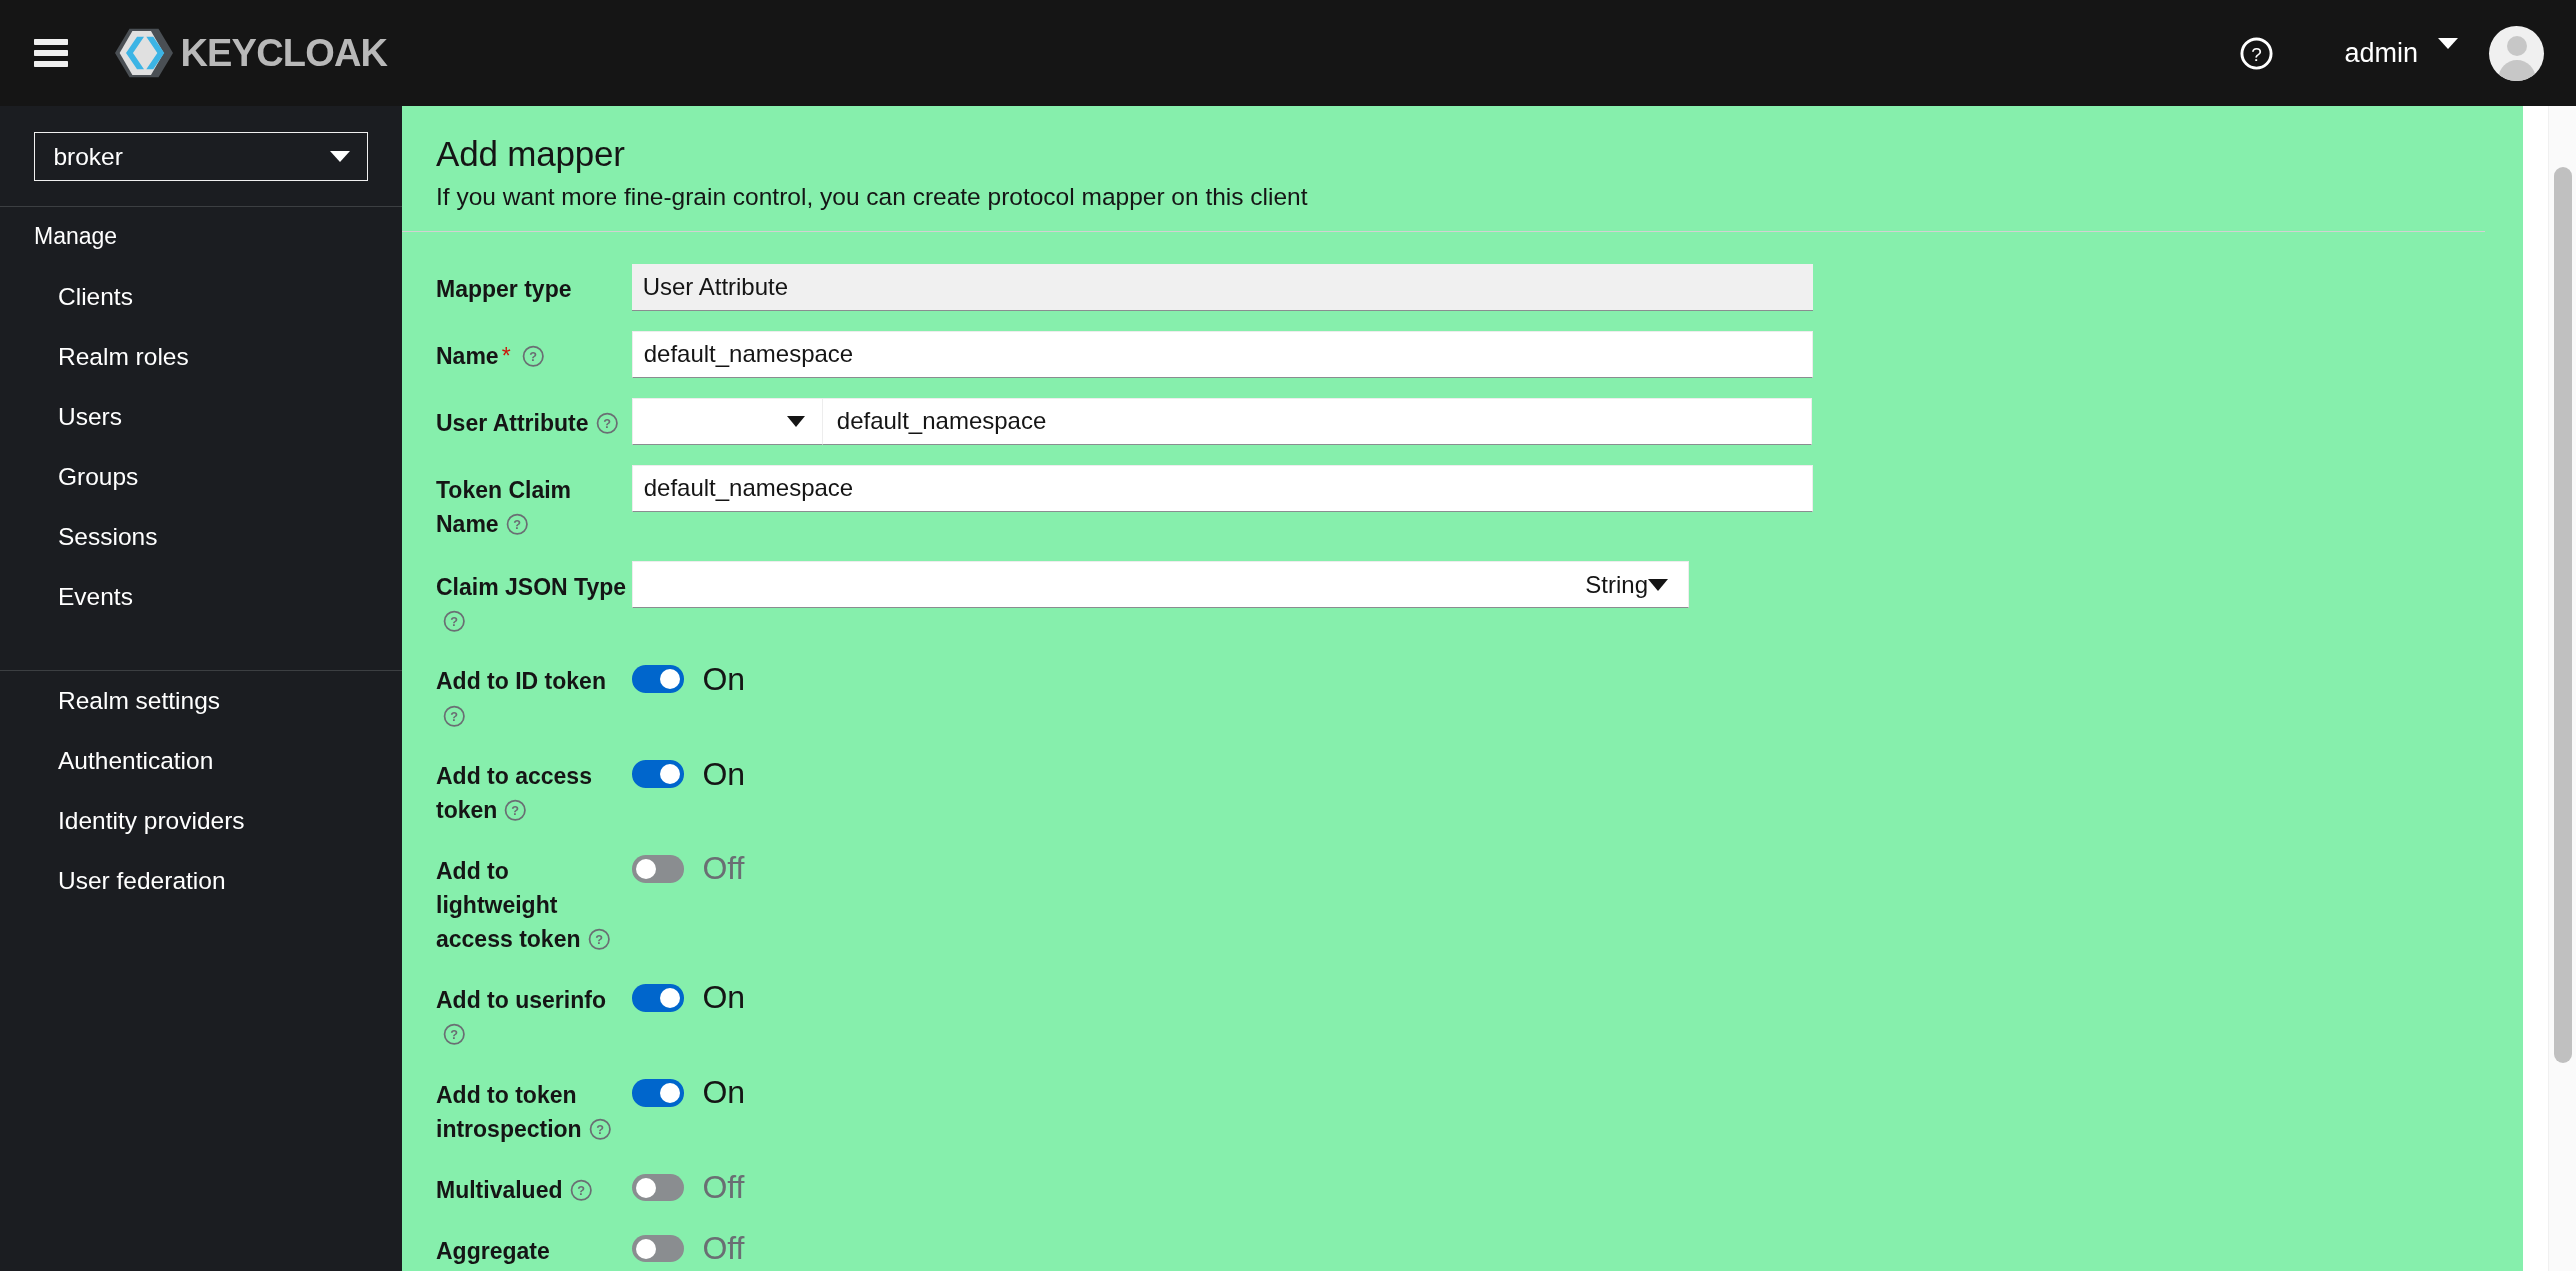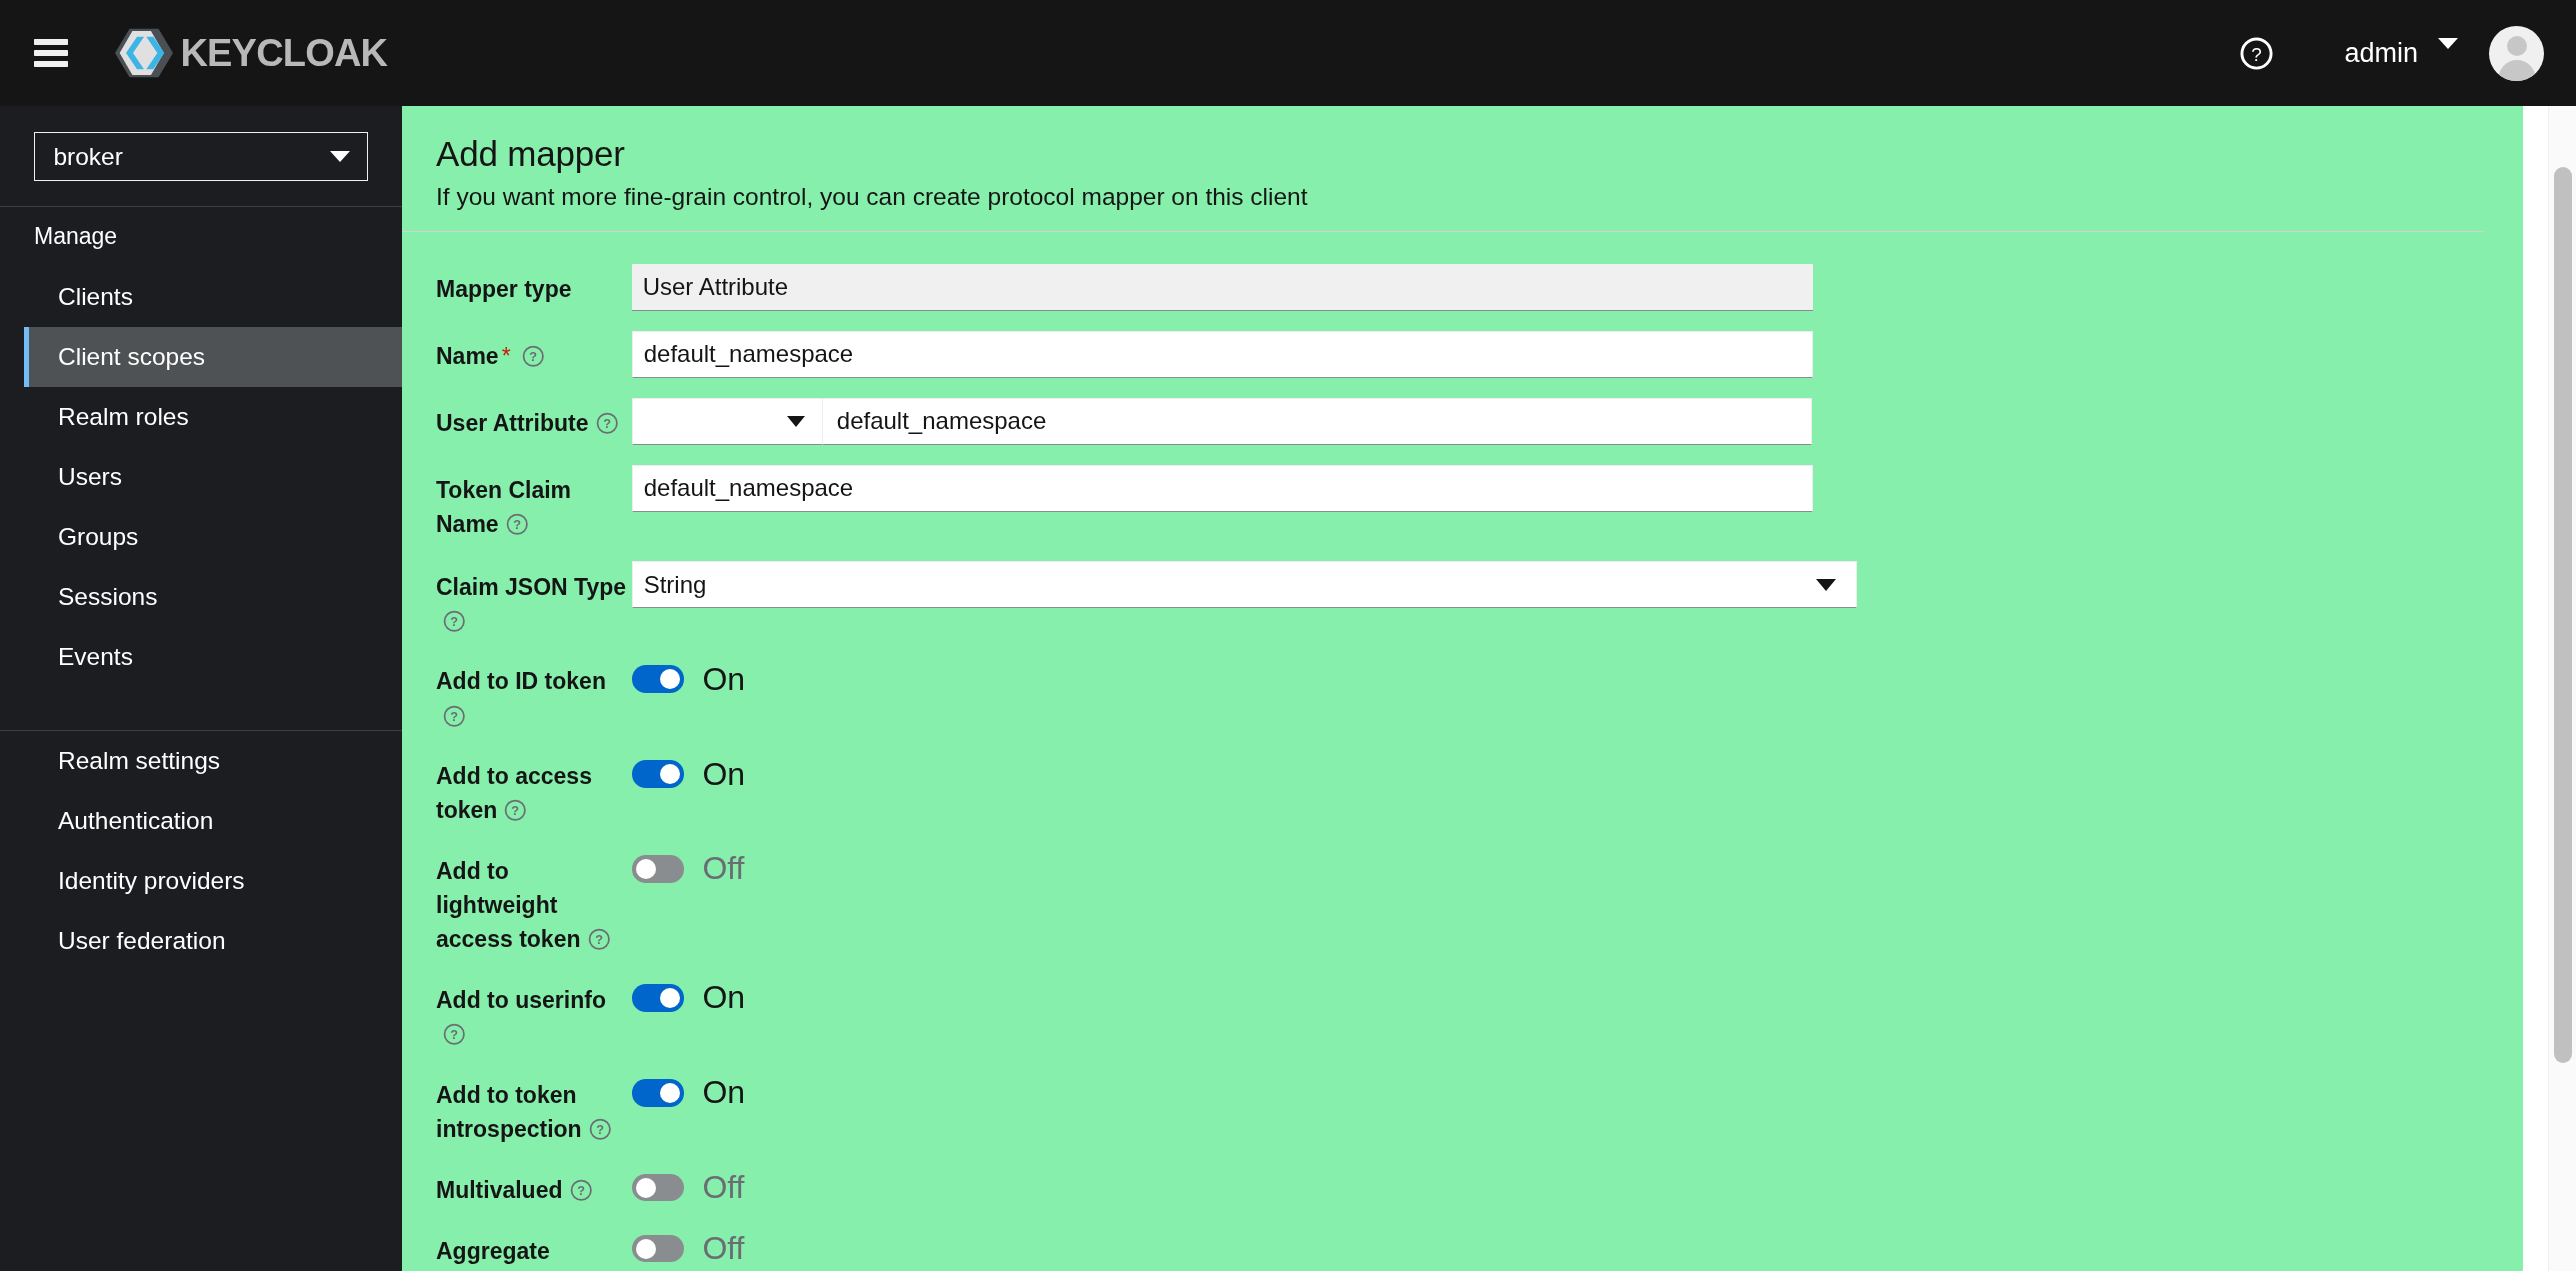--- a/index.html
+++ b/index.html
@@ -158,24 +158,24 @@
     background: #ffffff;
     display: flex; align-items: center;
     padding-left: 10.7px;
     font-size: 24px; color: #151515;
   }
   .ff-input.readonly {
     background: #f0f0f0; border: none; border-bottom: 1.5px solid #8a8d90;
     color: #151515;
   }
   .ff-select {
-    width: 1225px; height: 47px;
+    width: 1057px; height: 47px;
     border: 0.8px solid #ededed; border-bottom: 1.5px solid #8a8d90;
     background: #ffffff;
-    display: flex; align-items: center; justify-content: space-between;
+    display: flex; align-items: center; justify-content: flex-end;
     padding: 0 20px 0 10.7px;
     font-size: 24px; color: #151515; cursor: pointer;
   }
   .sel-caret {
     width: 0; height: 0;
     border-left: 10px solid transparent;
     border-right: 10px solid transparent;
     border-top: 12.3px solid #151515;
   }
   .typeahead-group { display: flex; }
@@ -266,21 +266,20 @@
   <div class="realm-select-wrap">
     <div class="realm-select">
       <span class="realm-select-text">broker</span>
       <span class="realm-caret"></span>
     </div>
   </div>
   <div class="nav-divider"></div>
 
   <div class="nav-section-title">Manage</div>
   <div class="nav-item">Clients</div>
-  <div class="nav-item active">Client scopes</div>
   <div class="nav-item">Realm roles</div>
   <div class="nav-item">Users</div>
   <div class="nav-item">Groups</div>
   <div class="nav-item">Sessions</div>
   <div class="nav-item">Events</div>
 
   <div class="nav-gap"></div>
 
   <div class="nav-divider"></div>
   <div class="nav-item">Realm settings</div>

